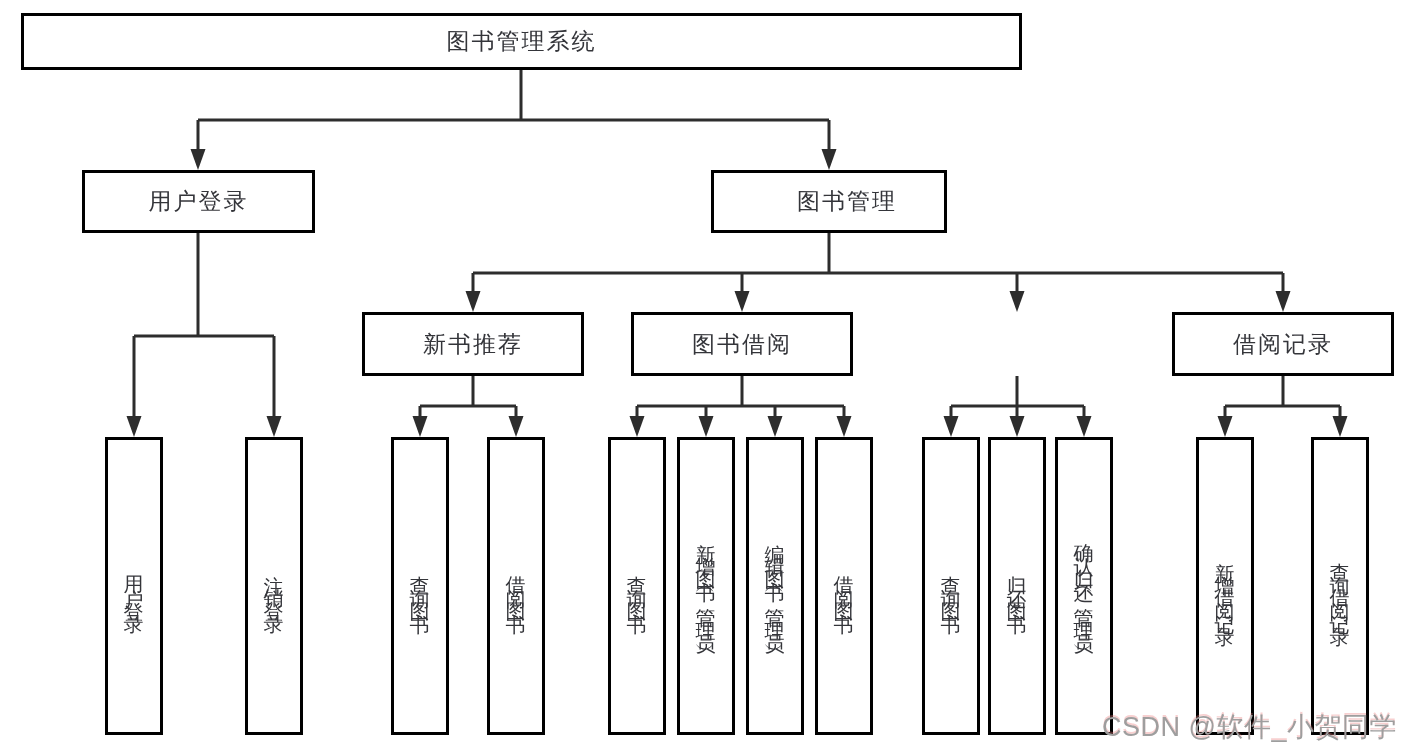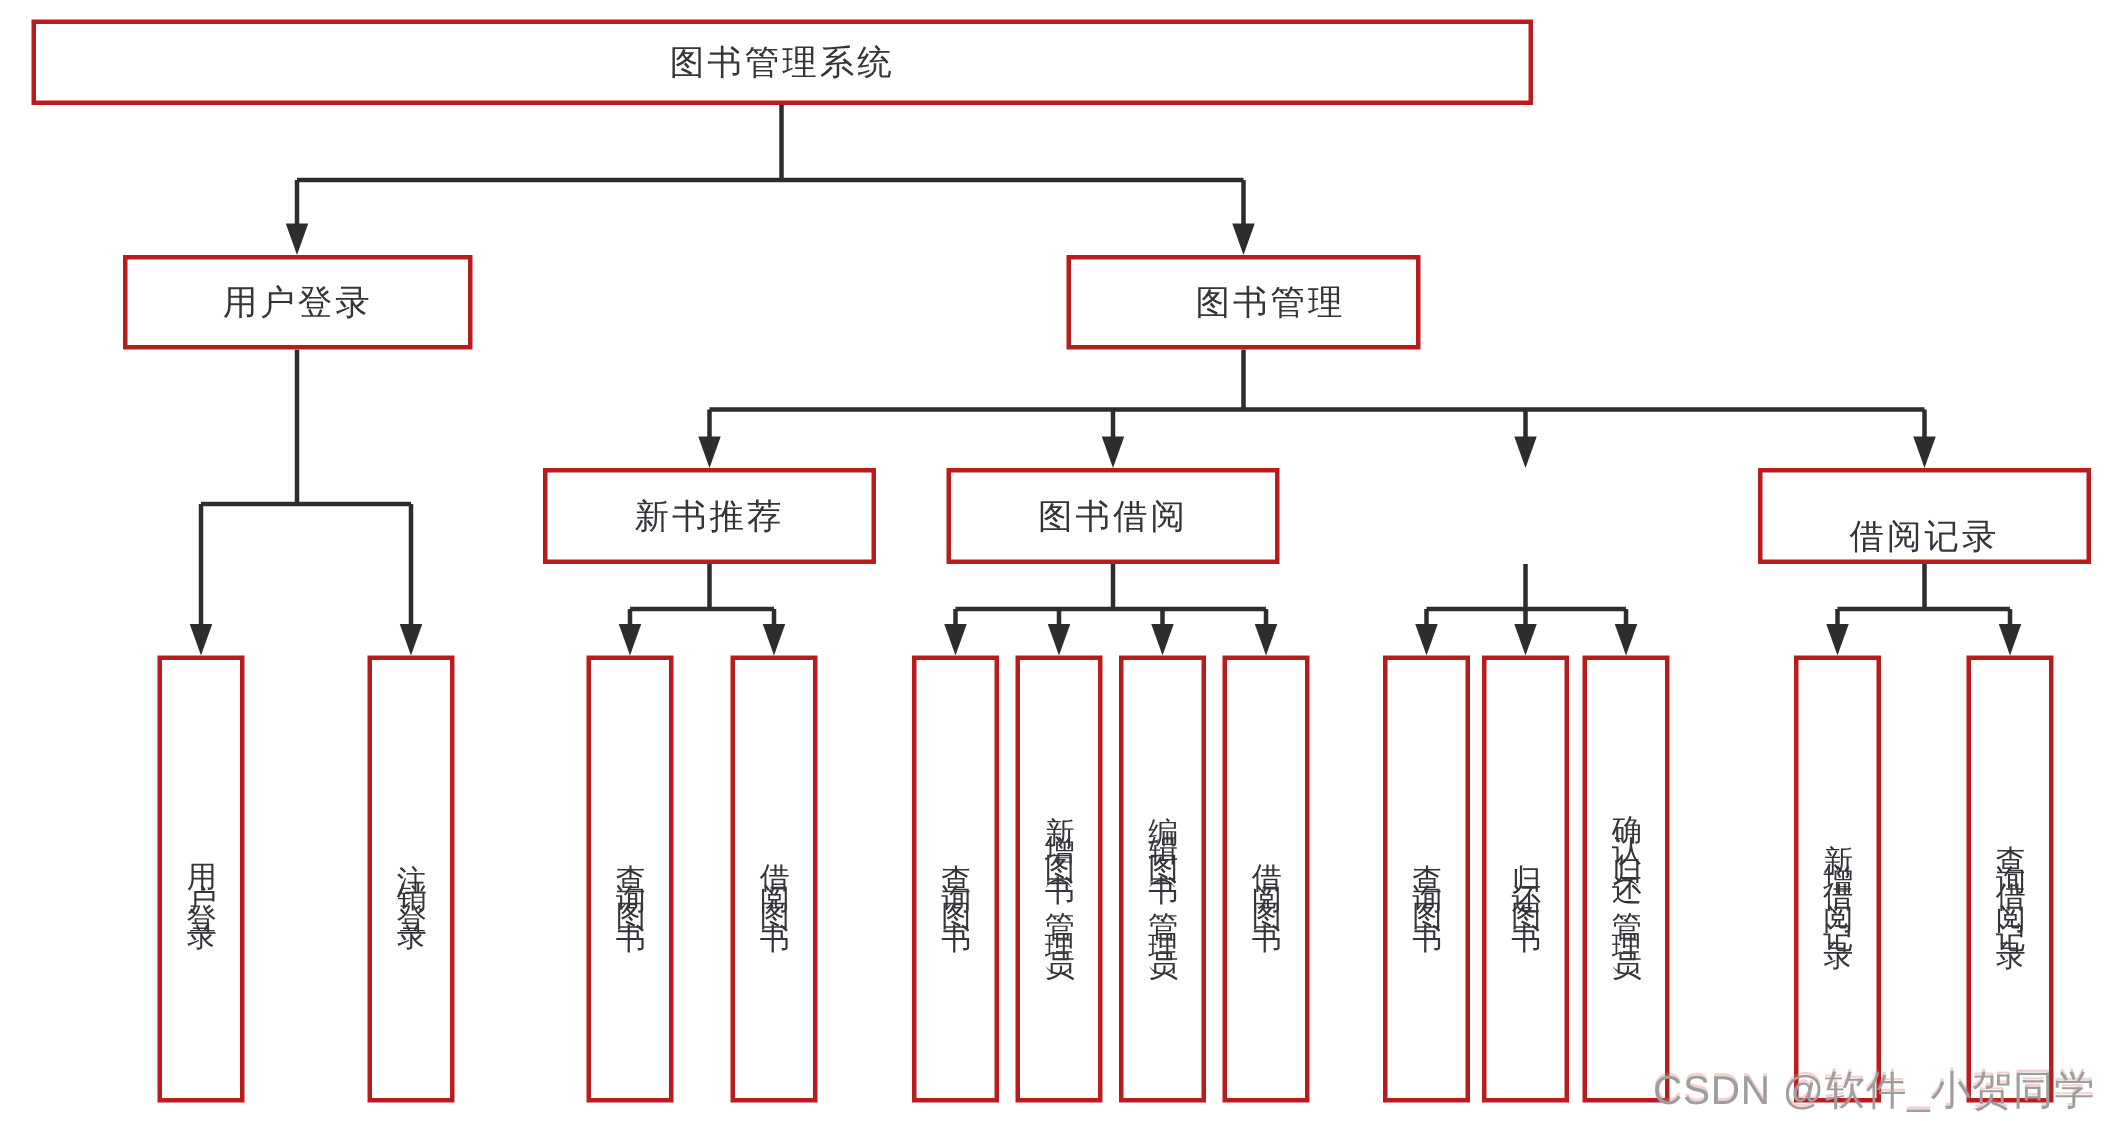--- a/index.html
+++ b/index.html
@@ -10,21 +10,21 @@
     font-family:"Liberation Sans", sans-serif;
     overflow:hidden;
   }
   .wires{position:absolute;left:0;top:0;z-index:1;}
   .wires path{stroke:#2d2d2d;stroke-width:3;fill:none;}
   .wires polygon{fill:#2d2d2d;stroke:none;}
 
   .hbox,.vbox{
     position:absolute;
     box-sizing:border-box;
-    border:3px solid #b91c1c;
+    border:3px solid #000000;
     background:#ffffff;
     display:flex;align-items:center;justify-content:center;
     z-index:2;
   }
   .hbox span{
     font-size:23px;color:#34353a;letter-spacing:2px;white-space:nowrap;
   }
   .vbox span{
     writing-mode:vertical-rl;
     text-orientation:mixed;
@@ -33,21 +33,21 @@
     white-space:nowrap;
   }
 
   
   #n-root{left:21px;top:13px;width:1001px;height:57px;}
   #n-user-login{left:82px;top:170px;width:233px;height:63px;}
   #n-book-mgmt{left:711px;top:170px;width:236px;height:63px;padding-left:36px;}
   #n-new-book{left:362px;top:312px;width:222px;height:64px;}
   #n-book-borrow{left:631px;top:312px;width:222px;height:64px;}
   #n-current-borrow{left:906px;top:312px;width:222px;height:64px;}
-  #n-borrow-records{left:1172px;top:312px;width:222px;height:64px;align-items:flex-end;}
+  #n-borrow-records{left:1172px;top:312px;width:222px;height:64px;}
 
   .leaf{top:437px;width:58px;height:298px;}
   #l-user-login{left:105px;}
   #l-logout{left:245px;}
   #l-nb-query{left:391px;}
   #l-nb-borrow{left:487px;}
   #l-bb-query{left:608px;}
   #l-bb-add{left:677px;}
   #l-bb-edit{left:746px;}
   #l-bb-borrow{left:815px;}

